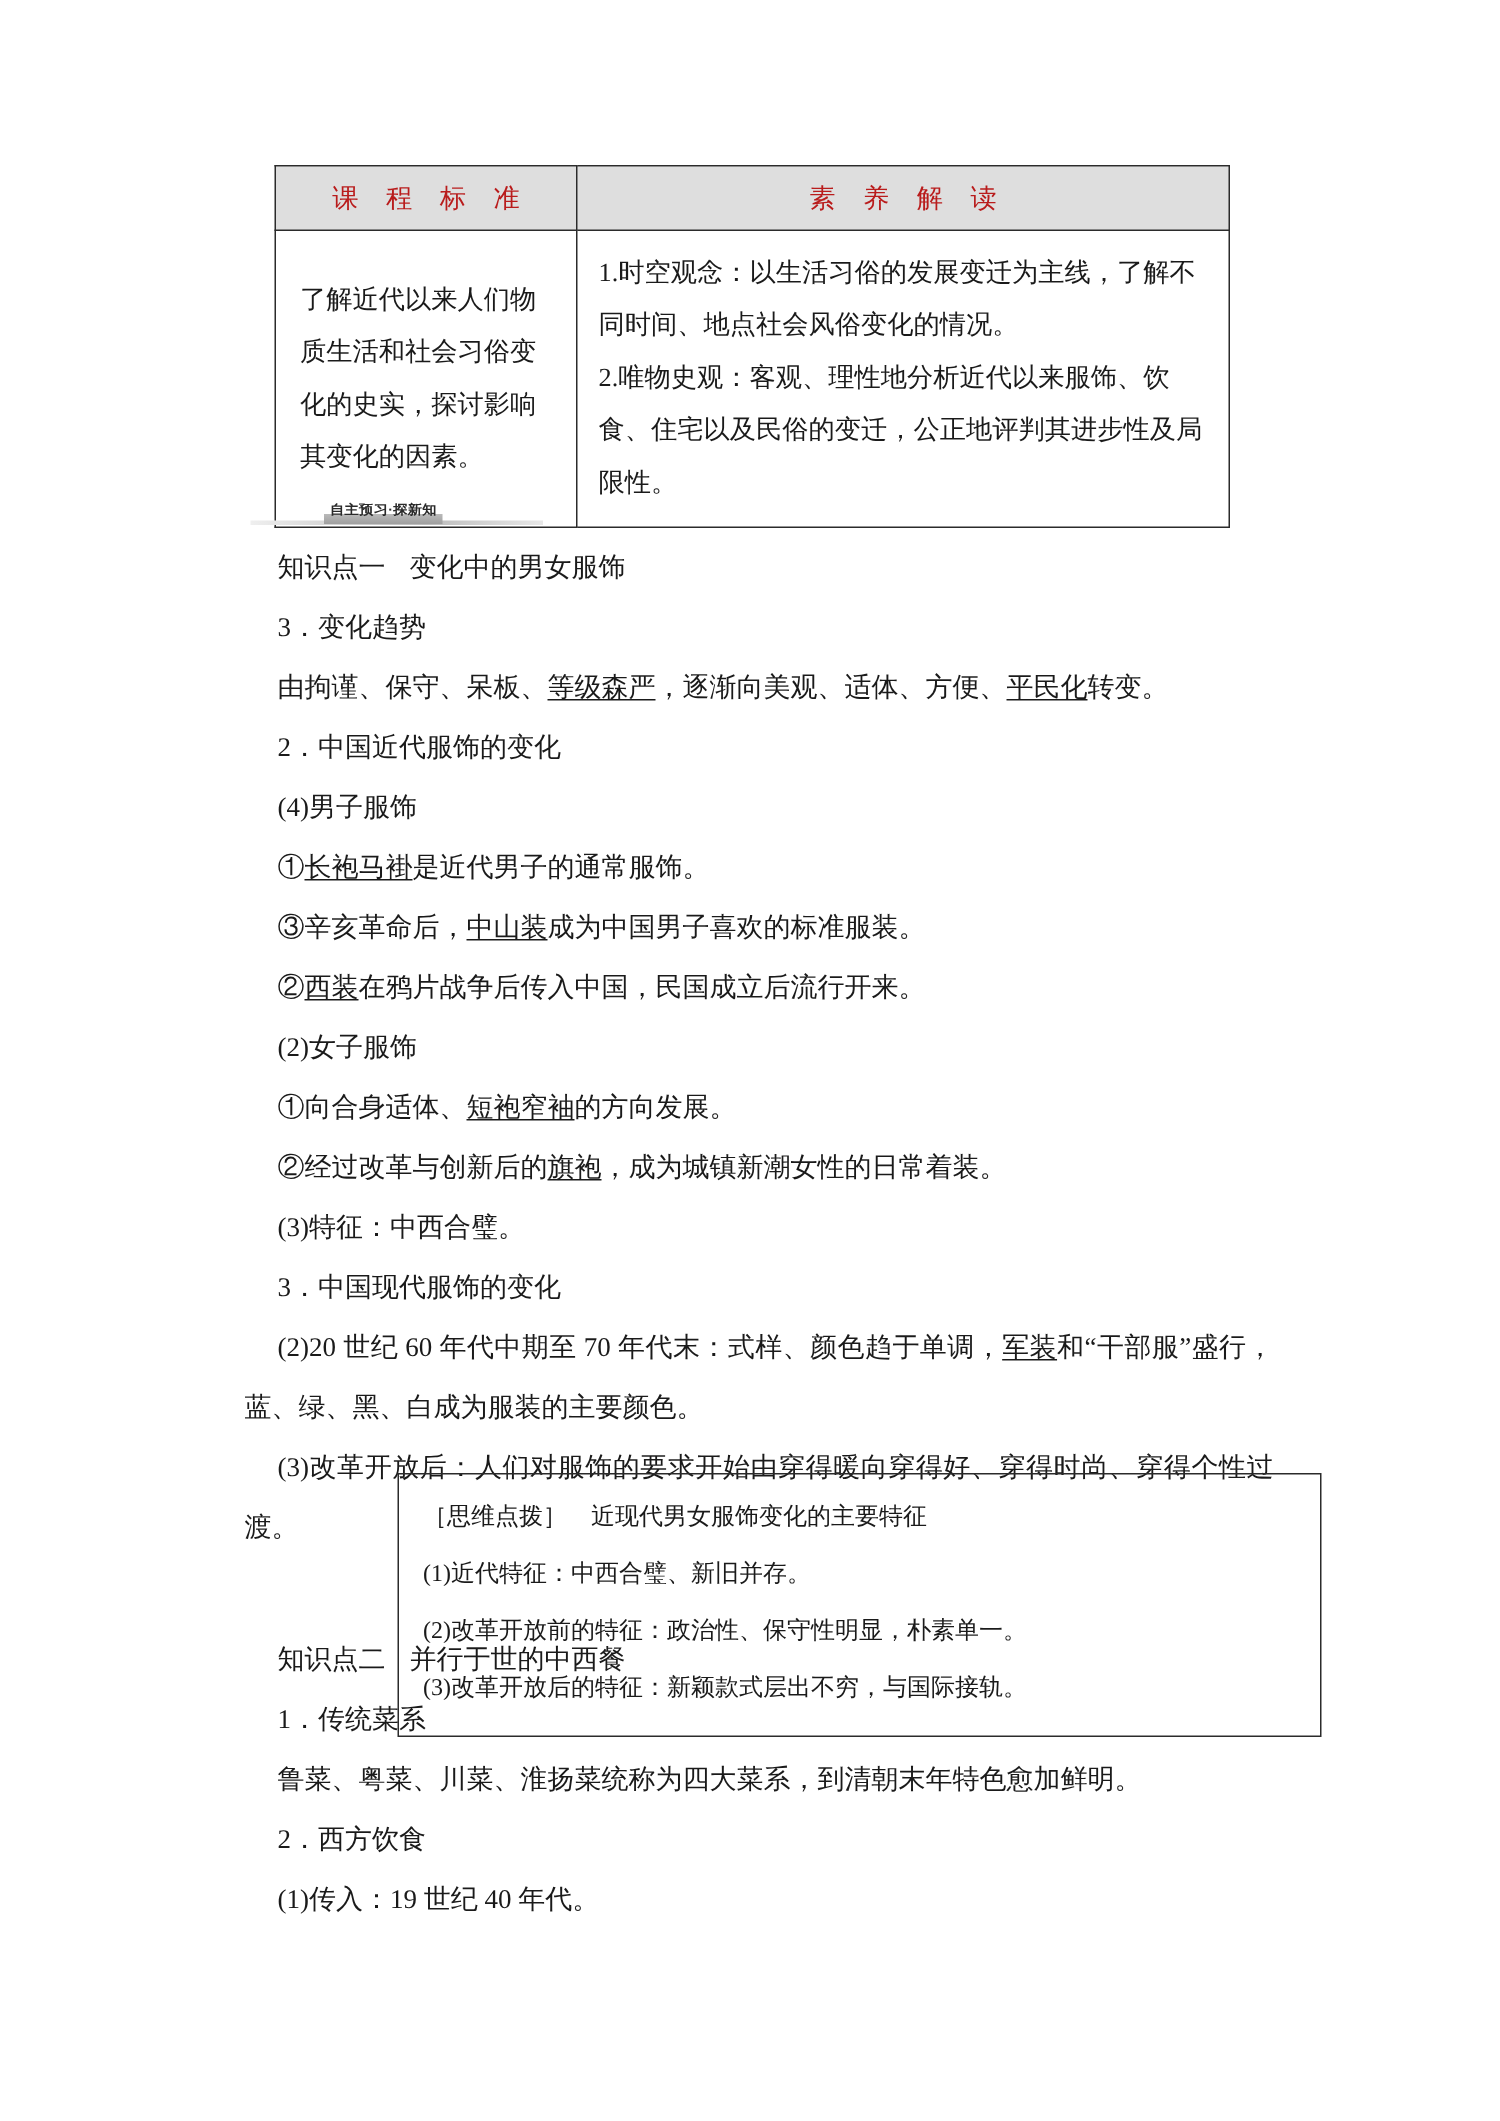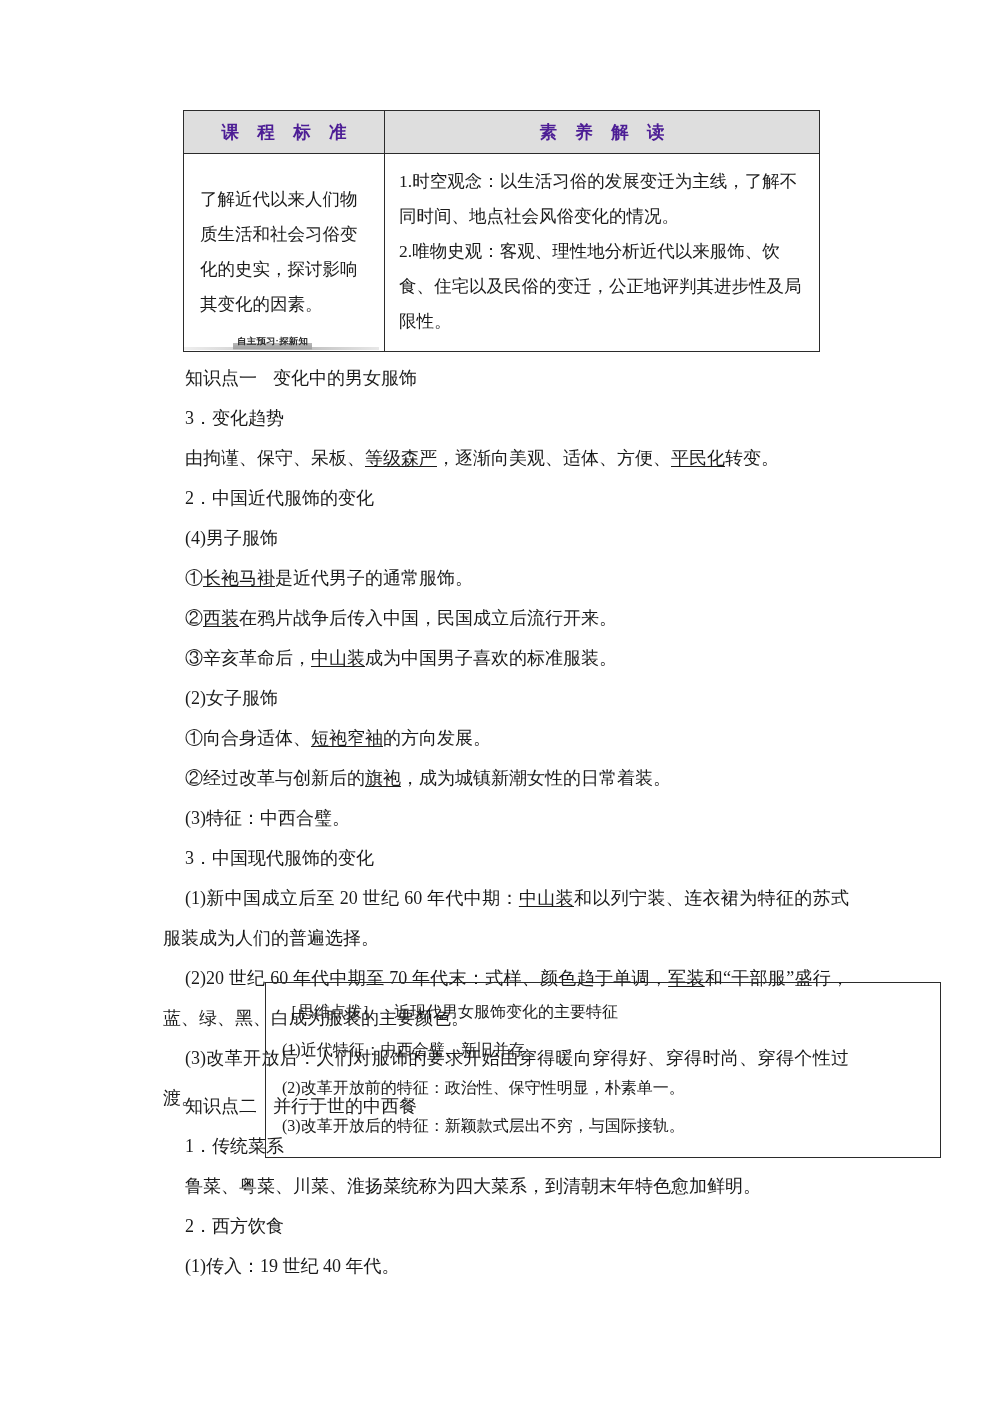--- a/index.html
+++ b/index.html
@@ -33,44 +33,44 @@
     border-collapse: collapse;
     table-layout: fixed;
   }
   .std-table td, .std-table th {
     border: 1.5px solid #2b2b2b;
     vertical-align: middle;
     padding: 0;
   }
   .std-table thead th {
     background: #dedede;
-    font-weight: bold;
+    font-weight: normal;
     font-size: 17.5px;
     letter-spacing: 7px;
     text-indent: 7px;
     height: 42px;
     text-align: center;
-    color: #4c1d95;
+    color: #b91c1c;
   }
   .col-left  { width: 200px; }
   .col-right { width: 434px; }
 
   .cell-inner {
     padding: 14px 14px 16px 14px;
     font-size: 17.5px;
     line-height: 2.0;
   }
   .cell-inner.left-cell  { padding: 14px 12px 16px 16px; }
   .cell-inner.right-cell { padding: 10px 12px 12px 14px; }
   .cell-inner p { margin: 0; }
 
   
   .ribbon {
     position: absolute;
-    left: 184px;
+    left: 167px;
     top: 334px;
     width: 400px;
     height: 20px;
   }
   .ribbon .rule {
     position: absolute;
     left: 0;
     top: 13px;
     width: 195px;
     height: 3px;
@@ -122,21 +122,21 @@
 
   
   .kp { padding-left: 22px; }
   .kp .kp-gap { display: inline-block; width: 16px; }
 
   
   .tip-box {
     position: absolute;
     left: 265px;
     top: 982px;
-    width: 676px;
+    width: 616px;
     border: 1.5px solid #2b2b2b;
     box-sizing: border-box;
     padding: 10px 32px 12px 16px;
   }
   .tip-box .ln { padding-left: 0; line-height: 38px; }
   .tip-head .tip-gap { display: inline-block; width: 16px; }
 </style>
 </head>
 <body>
 
@@ -178,35 +178,34 @@
     <div class="ln">3．变化趋势</div>
 
     <div class="ln"><span>由拘谨、保守、呆板、</span><span class="u">等级森严</span><span>，逐渐向美观、适体、方便、</span><span class="u">平民化</span><span>转变。</span></div>
 
     <div class="ln">2．中国近代服饰的变化</div>
 
     <div class="ln">(4)男子服饰</div>
 
     <div class="ln"><span>①</span><span class="u">长袍马褂</span><span>是近代男子的通常服饰。</span></div>
 
+    <div class="ln"><span>③</span><span>辛亥革命后，</span><span class="u">中山装</span><span>成为中国男子喜欢的标准服装。</span></div>
+
     <div class="ln"><span>②</span><span class="u">西装</span><span>在鸦片战争后传入中国，民国成立后流行开来。</span></div>
 
-    <div class="ln"><span>③</span><span>辛亥革命后，</span><span class="u">中山装</span><span>成为中国男子喜欢的标准服装。</span></div>
-
     <div class="ln">(2)女子服饰</div>
 
     <div class="ln"><span>①</span><span>向合身适体、</span><span class="u">短袍窄袖</span><span>的方向发展。</span></div>
 
     <div class="ln"><span>②</span><span>经过改革与创新后的</span><span class="u">旗袍</span><span>，成为城镇新潮女性的日常着装。</span></div>
 
     <div class="ln">(3)特征：中西合璧。</div>
 
     <div class="ln">3．中国现代服饰的变化</div>
 
-    <p class="para"><span>(1)</span><span>新中国成立后至 20 世纪 60 年代中期：</span><span class="u">中山装</span><span>和以列宁装、连衣裙为特征的苏式服装成为人们的普遍选择。</span></p>
 
     <p class="para"><span>(2)</span><span>20 世纪 60 年代中期至 70 年代末：式样、颜色趋于单调，</span><span class="u">军装</span><span>和“干部服”盛行，蓝、绿、黑、白成为服装的主要颜色。</span></p>
 
     <p class="para"><span>(3)</span><span>改革开放后：人们对服饰的要求开始由穿得暖向穿得好、穿得时尚、穿得个性过渡。</span></p>
 
   </div>
 
   <div class="tip-box">
     <div class="ln tip-head"><span>［思维点拨］</span><span class="tip-gap"></span><span>近现代男女服饰变化的主要特征</span></div>
     <div class="ln">(1)近代特征：中西合璧、新旧并存。</div>

